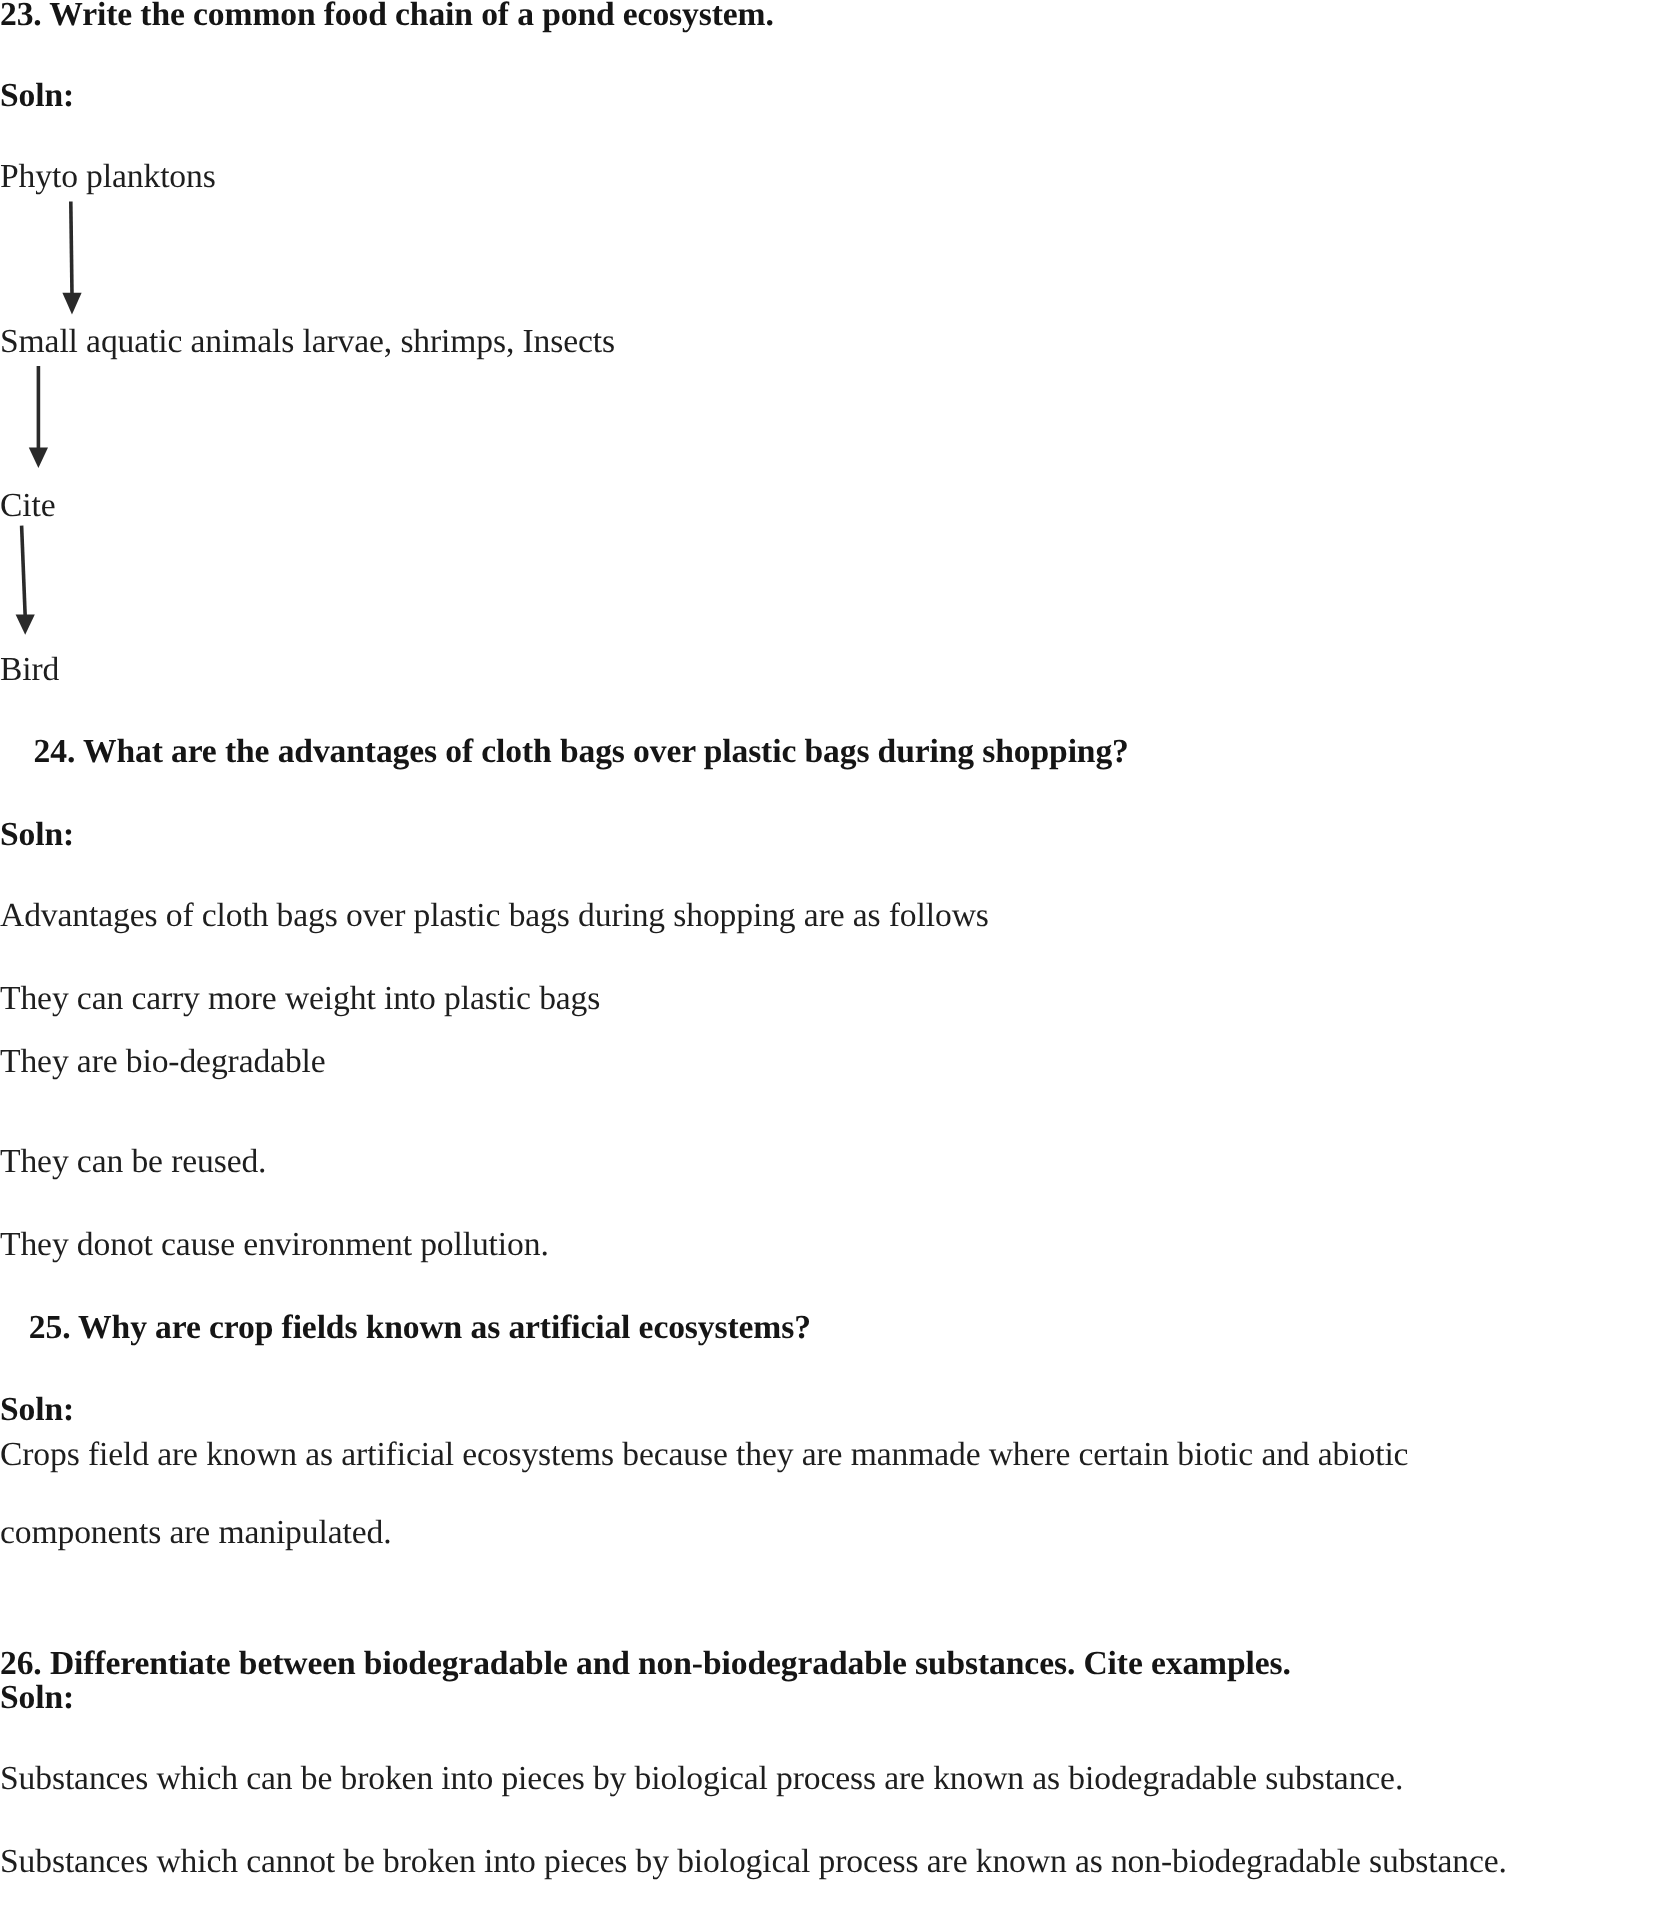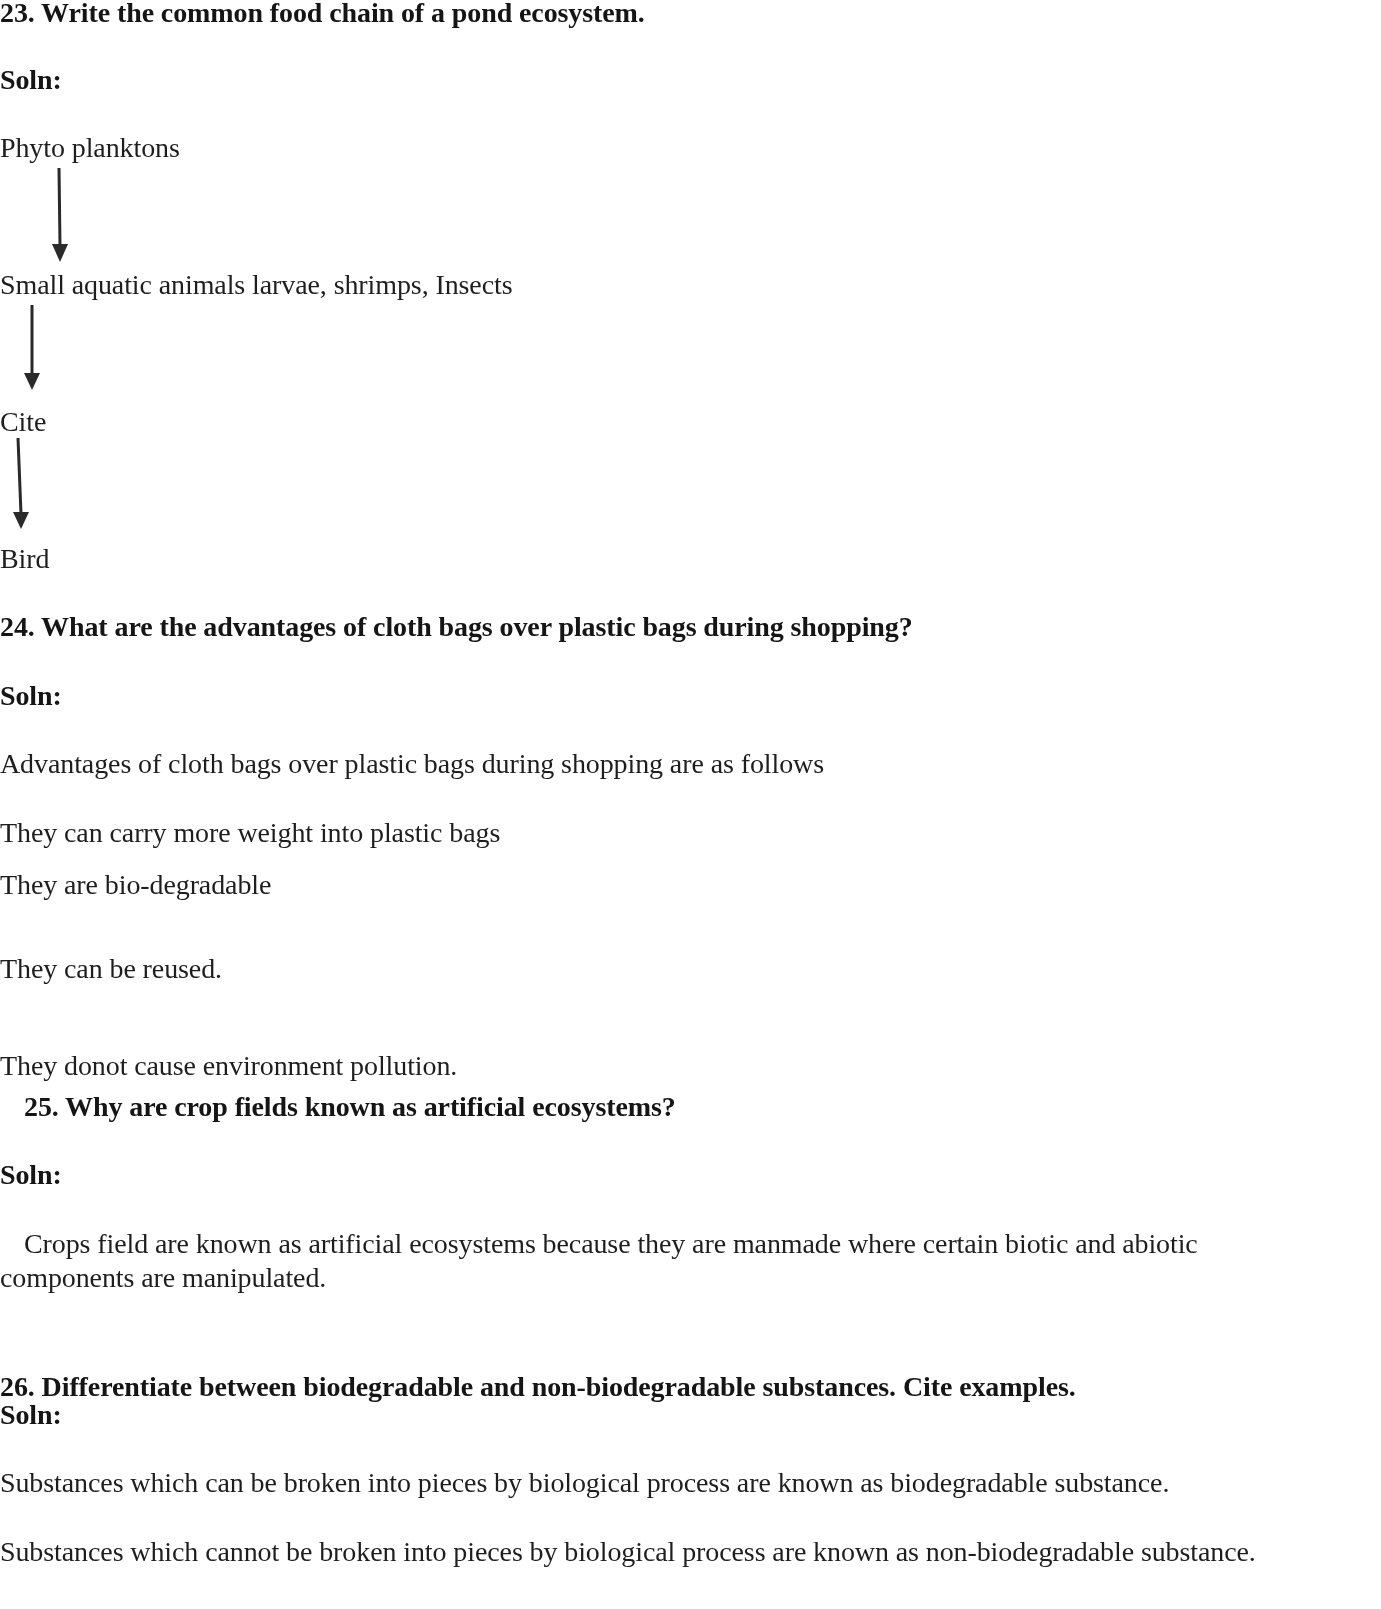--- a/index.html
+++ b/index.html
@@ -55,29 +55,29 @@
 
 <div class="line" style="top:405px;">Cite</div>
 
 <svg class="arrow" style="top:438px;" width="50" height="95">
   <line x1="18" y1="0" x2="21" y2="76" stroke="#2a2a2a" stroke-width="3"></line>
   <polygon points="13,74 29,74 21,91" fill="#2a2a2a"></polygon>
 </svg>
 
 <div class="line" style="top:542px;">Bird</div>
 
-<div class="line bold" style="top:610px;">24. What are the advantages of cloth bags over plastic bags during shopping?</div>
+<div class="line bold" style="top:610px;padding-left:28px;">24. What are the advantages of cloth bags over plastic bags during shopping?</div>
 <div class="line bold" style="top:679px;">Soln:</div>
 <div class="line" style="top:747px;">Advantages of cloth bags over plastic bags during shopping are as follows</div>
 <div class="line" style="top:816px;">They can carry more weight into plastic bags</div>
 <div class="line" style="top:868px;text-align:center;">They are bio-degradable</div>
 <div class="line" style="top:952px;">They can be reused.</div>
-<div class="line" style="top:1049px;font-family:Liberation Serif, serif;">They donot cause environment pollution.</div>
+<div class="line" style="top:1021px;font-family:Liberation Serif, serif;">They donot cause environment pollution.</div>
 
 <div class="line bold" style="top:1090px;margin-left:24px;">25. Why are crop fields known as artificial ecosystems?</div>
 <div class="line bold" style="top:1158px;">Soln:</div>
-<div class="line" style="top:1227px;padding-left:24px;">Crops field are known as artificial ecosystems because they are manmade where certain biotic and abiotic</div>
+<div class="line" style="top:1196px;">Crops field are known as artificial ecosystems because they are manmade where certain biotic and abiotic</div>
 <div class="line" style="top:1261px;">components are manipulated.</div>
 
 <div class="line bold" style="top:1330px;margin-top:40px;">26. Differentiate between biodegradable and non-biodegradable substances. Cite examples.</div>
 <div class="line bold" style="top:1398px;">Soln:</div>
 <div class="line" style="top:1466px;">Substances which can be broken into pieces by biological process are known as biodegradable substance.</div>
 <div class="line" style="top:1535px;">Substances which cannot be broken into pieces by biological process are known as non-biodegradable substance.</div>
 
 </body></html>

